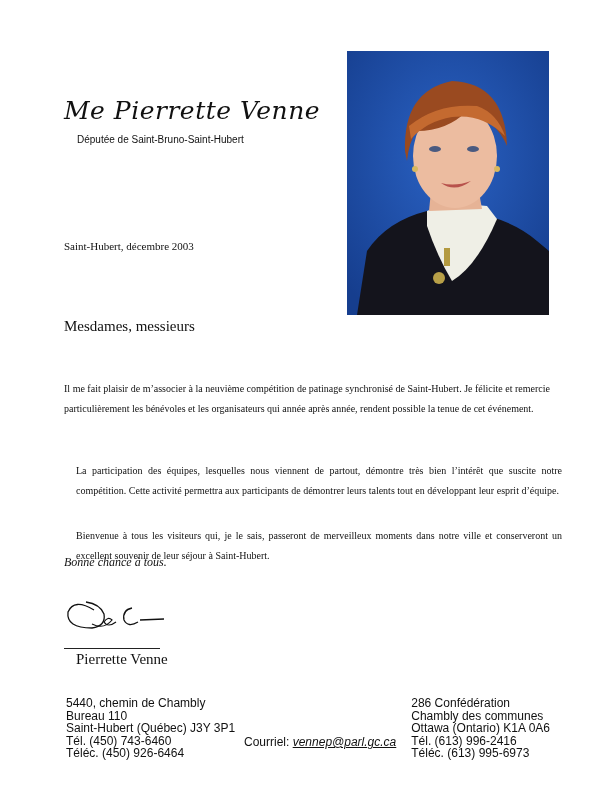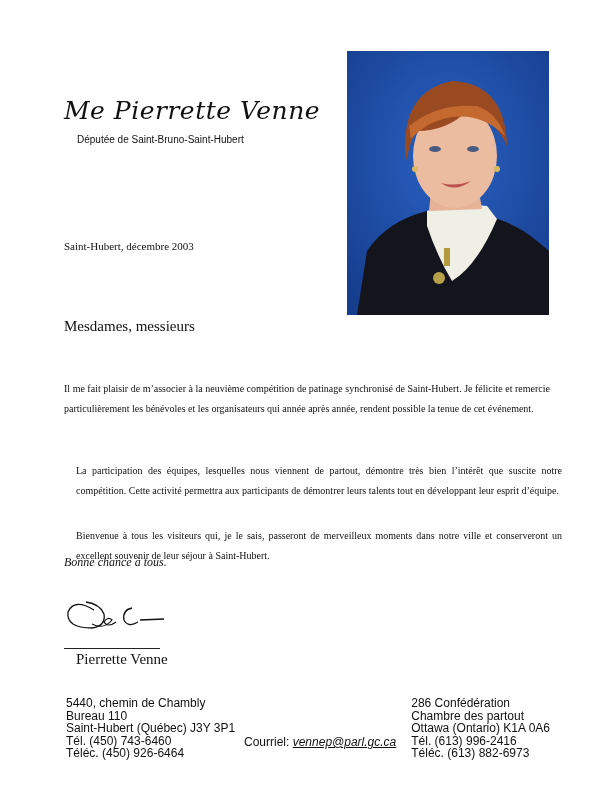--- a/index.html
+++ b/index.html
@@ -99,17 +99,17 @@
   <div>Tél. (450) 743-6460</div>
   <div>Téléc. (450) 926-6464</div>
 </div>
 
 <div id="email-block" class="abs sans foot">
   <span>Courriel: </span><a id="email-link">vennep@parl.gc.ca</a>
 </div>
 
 <div id="addr-right" class="abs sans foot">
   <div>286 Confédération</div>
-  <div>Chambre des partout</div>
+  <div>Chambly des communes</div>
   <div>Ottawa (Ontario) K1A 0A6</div>
   <div>Tél. (613) 996-2416</div>
-  <div>Téléc. (613) 882-6973</div>
+  <div>Téléc. (613) 995-6973</div>
 </div>
 
 </body></html>

